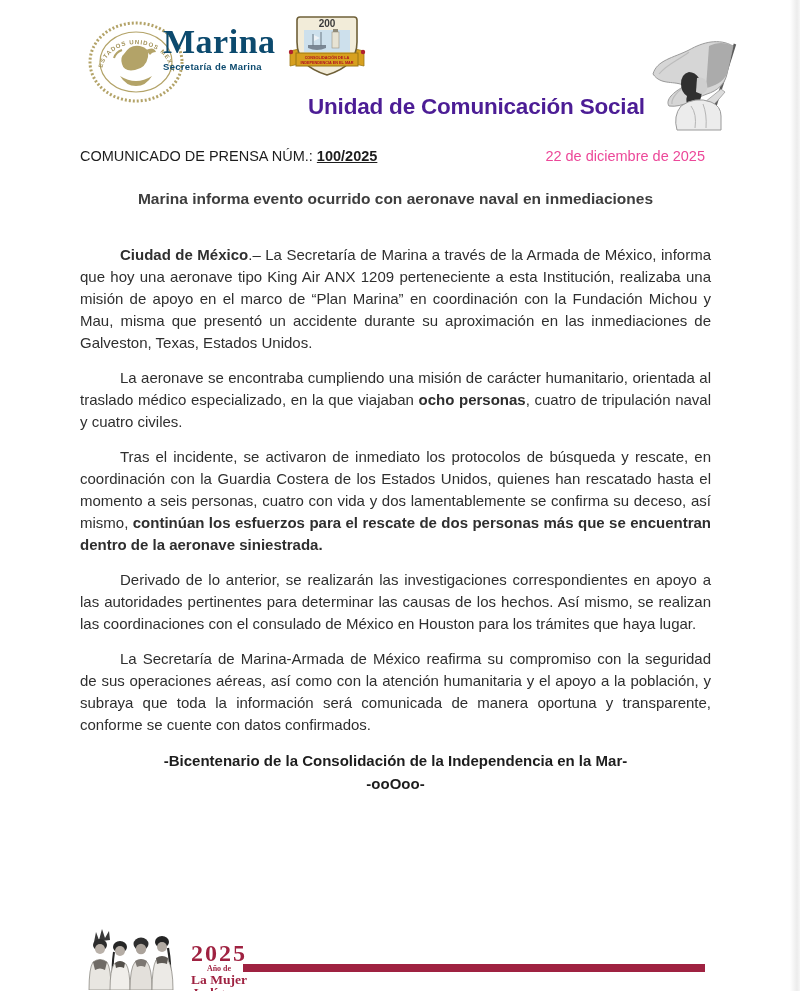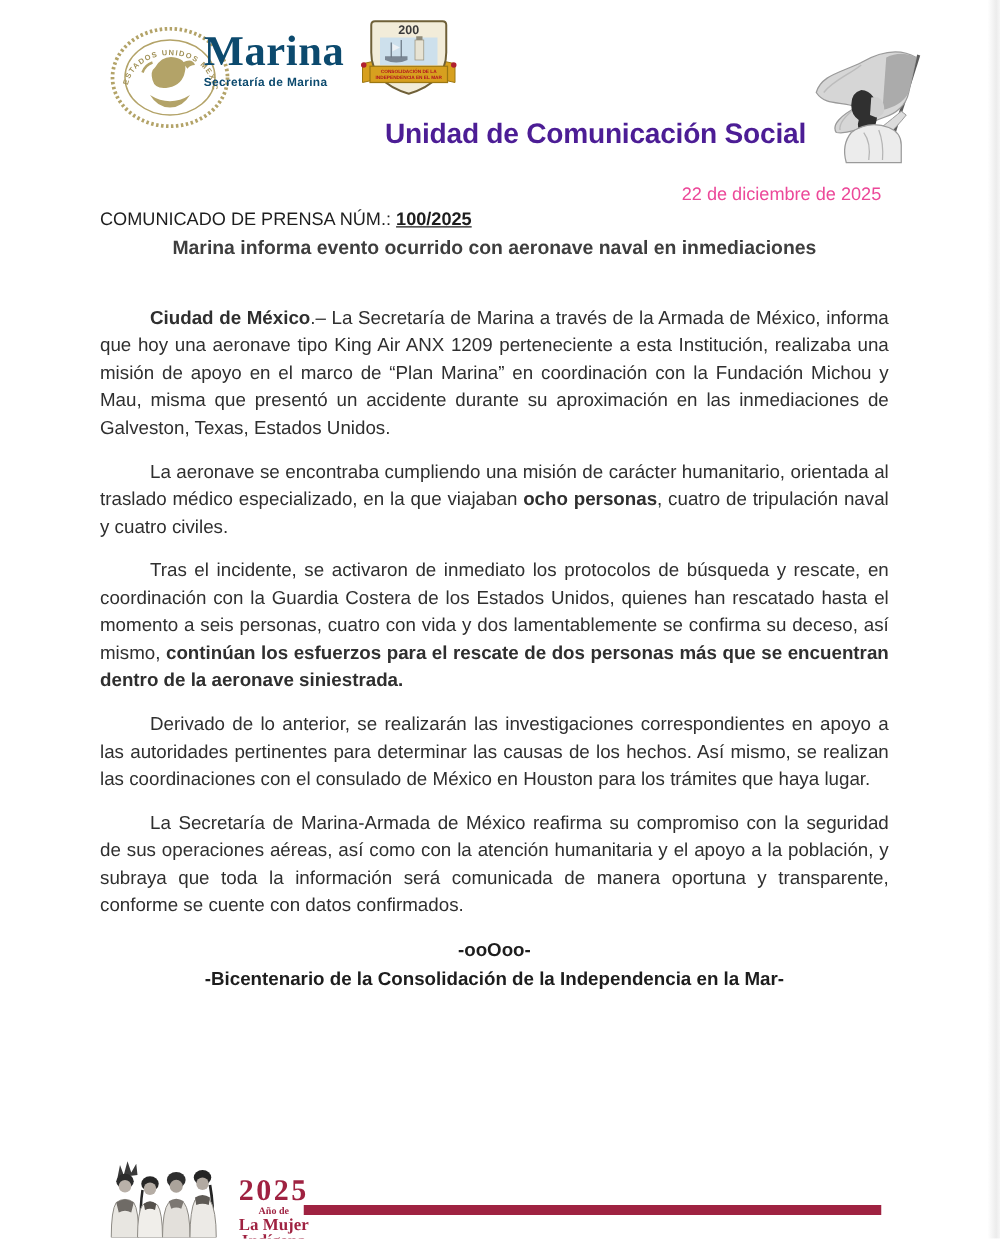--- a/index.html
+++ b/index.html
@@ -29,21 +29,20 @@
   .unit-title {
     position:absolute; left:308px; top:94px;
     font-weight:bold; font-size:22.5px; letter-spacing:-0.2px; color:#4c1d95;
     white-space:nowrap;
   }
 
   
   .meta-label {
     position:absolute; left:80px; top:148px; font-size:14.5px; color:#1d1d1d;
     white-space:nowrap;
-    margin-top:20px;
   }
   .meta-label .num { font-weight:bold; text-decoration:underline; }
   .meta-date {
     position:absolute; right:95px; top:148px; font-size:14.5px; color:#ec4899;
     white-space:nowrap;
   }
 
   
   .release-title {
     position:absolute; left:80px; top:187px; width:631px;
@@ -149,22 +148,22 @@
   <div class="release-title">
     <div>Marina informa evento ocurrido con aeronave naval en inmediaciones</div>
   </div>
 
   <div class="body-col">
     <p><b>Ciudad de México</b><span>.– La Secretaría de Marina a través de la Armada de México, informa que hoy una aeronave tipo King Air ANX 1209 perteneciente a esta Institución, realizaba una misión de apoyo en el marco de “Plan Marina” en coordinación con la Fundación Michou y Mau, misma que presentó un accidente durante su aproximación en las inmediaciones de Galveston, Texas, Estados Unidos.</span></p>
     <p><span>La aeronave se encontraba cumpliendo una misión de carácter humanitario, orientada al traslado médico especializado, en la que viajaban </span><b>ocho personas</b><span>, cuatro de tripulación naval y cuatro civiles.</span></p>
     <p><span>Tras el incidente, se activaron de inmediato los protocolos de búsqueda y rescate, en coordinación con la Guardia Costera de los Estados Unidos, quienes han rescatado hasta el momento a seis personas, cuatro con vida y dos lamentablemente se confirma su deceso, así mismo, </span><b>continúan los esfuerzos para el rescate de dos personas más que se encuentran dentro de la aeronave siniestrada.</b></p>
     <p>Derivado de lo anterior, se realizarán las investigaciones correspondientes en apoyo a las autoridades pertinentes para determinar las causas de los hechos. Así mismo, se realizan las coordinaciones con el consulado de México en Houston para los trámites que haya lugar.</p>
     <p>La Secretaría de Marina-Armada de México reafirma su compromiso con la seguridad de sus operaciones aéreas, así como con la atención humanitaria y el apoyo a la población, y subraya que toda la información será comunicada de manera oportuna y transparente, conforme se cuente con datos confirmados.</p>
+    <p class="closing">-Bicentenario de la Consolidación de la Independencia en la Mar-</p>
     <p class="closing">-ooOoo-</p>
-    <p class="closing">-Bicentenario de la Consolidación de la Independencia en la Mar-</p>
   </div>
 
   <div class="footer-women">
     <svg width="100" height="62" viewBox="0 0 100 62">
 
       <path d="M10,14 l2,-10 l3,8 l3,-11 l3,9 l4,-7 l1,9 z" fill="#3a3a3a"></path>
       <ellipse cx="16" cy="17" rx="7" ry="6" fill="#2c2c2c"></ellipse>
       <ellipse cx="16" cy="21" rx="5" ry="5" fill="#b9b1a9"></ellipse>
       <path d="M5,62 q0,-22 4,-28 q7,-5 14,0 q4,6 4,28 z" fill="#e8e6e1" stroke="#8d8a84" stroke-width="0.8"></path>
       <path d="M9,34 q7,-5 14,0 l-2,8 q-5,-3 -10,0 z" fill="#6f6b66"></path>

